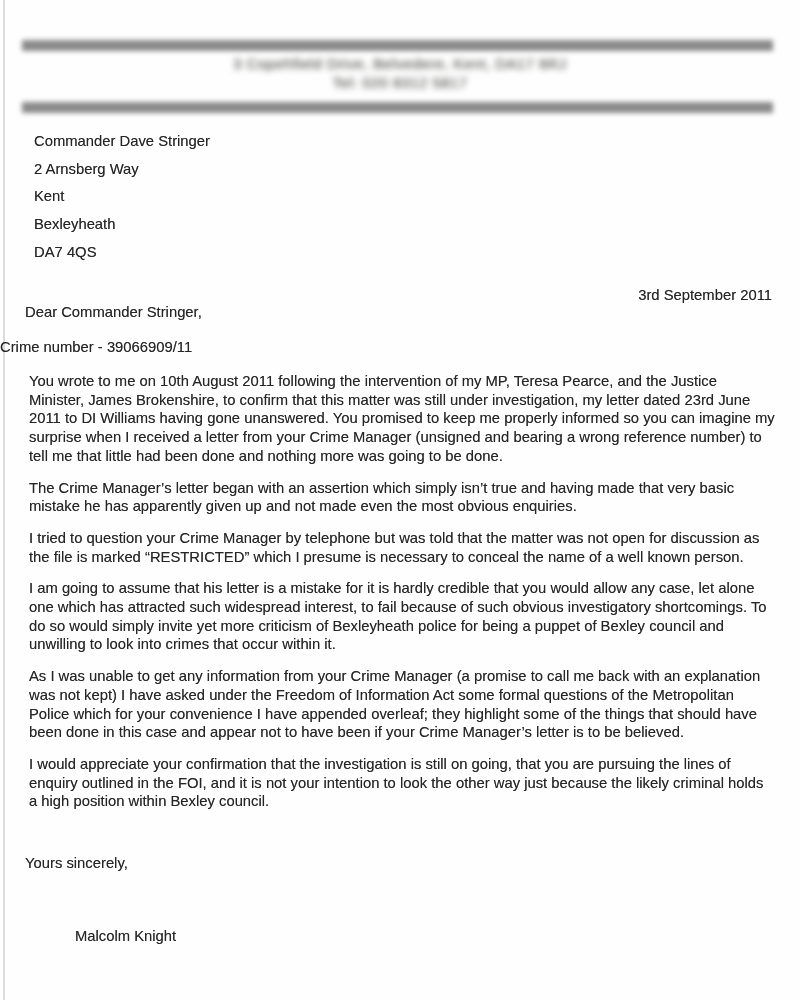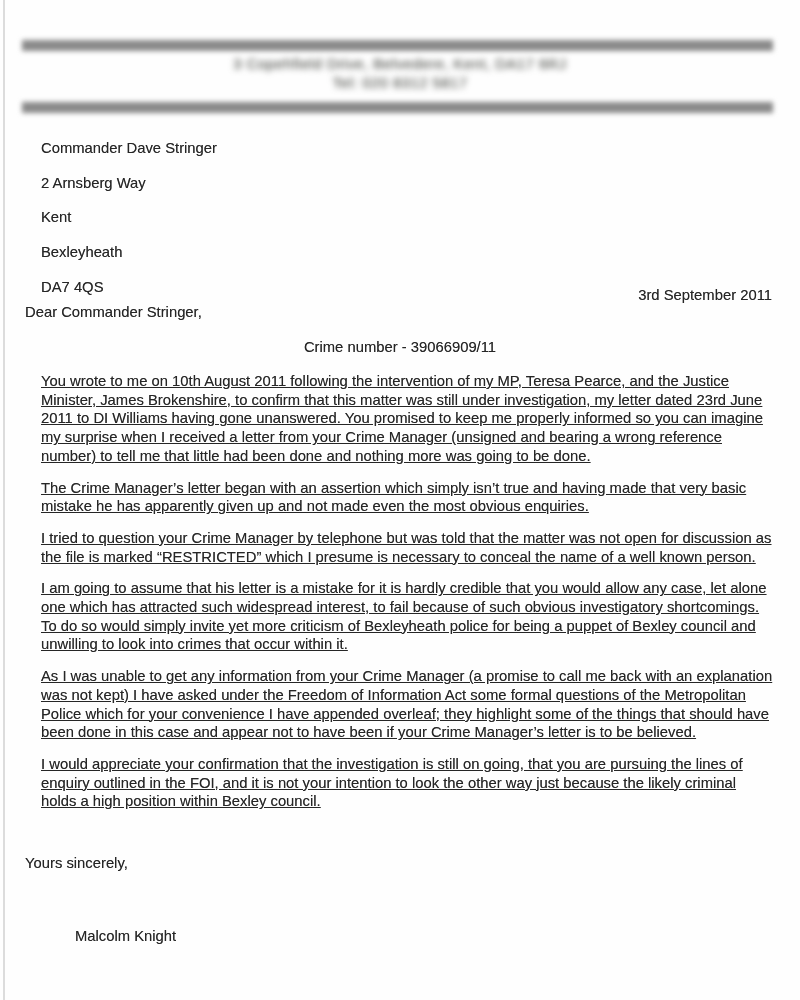--- a/index.html
+++ b/index.html
@@ -51,48 +51,47 @@
   .txt {
     font-size: 14.8px;
     line-height: 18.7px;
     text-shadow: 0 0 0.6px rgba(40,40,40,0.55);
   }
   .recipient {
     position: absolute;
     left: 25px;
     top: 123px;
   }
-  .recipient div { margin: 16px; }
+  .recipient div { margin: 9px; }
   .date-line {
     position: absolute;
     right: 28px;
     top: 286px;
     text-align: left;
   }
   .salutation {
     position: absolute;
     left: 25px;
     top: 303px;
   }
   .subject {
     position: absolute;
     left: 0;
     top: 338px;
     width: 100%;
-    text-align: center;
+    text-align: left;
   }
   .body-text {
     position: absolute;
     left: 25px;
     top: 372px;
     width: 750px;
   }
   .body-text p {
-    margin: 0 0 13px 16px;
-    text-decoration: underline;
+    margin: 0 0 13px 4px;
   }
   .closing {
     position: absolute;
     left: 25px;
     top: 854px;
   }
   .signature {
     position: absolute;
     left: 27px;
     top: 927px;

